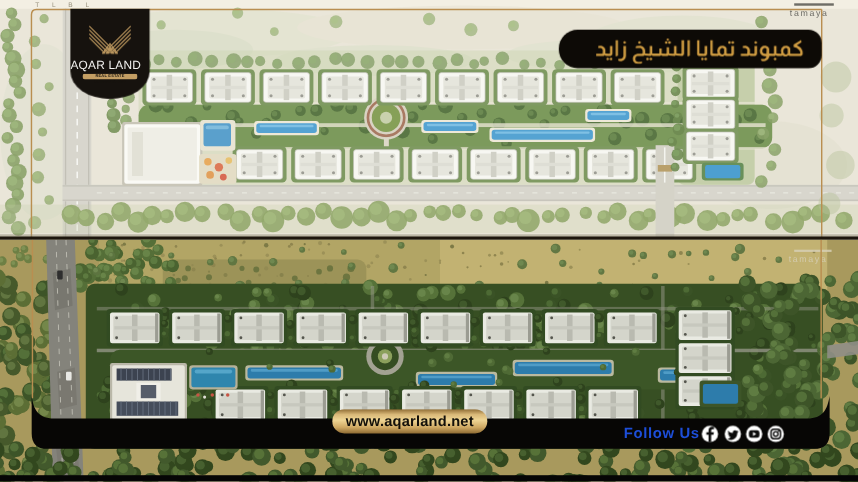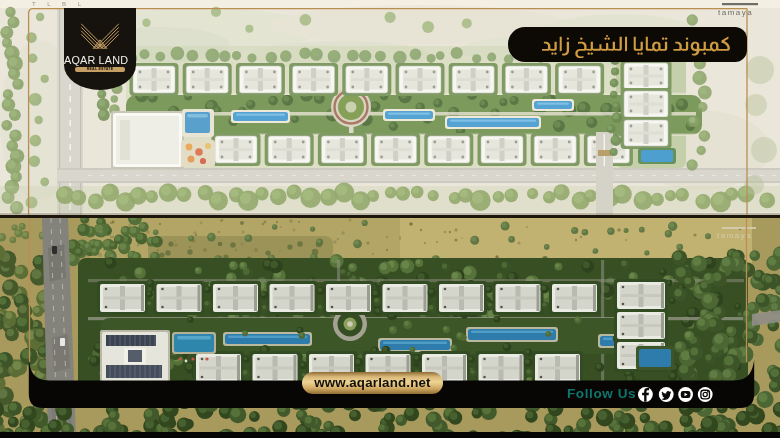--- a/index.html
+++ b/index.html
@@ -2847,21 +2847,21 @@
 <svg class="abs" style="left:542px;top:34.5px" width="188" height="23.5" viewBox="0 0 904 113" preserveAspectRatio="none">
 <path d="M780,84 776,88 776,91 780,95 784,95 788,91 788,88 784,84Z M477,84 473,87 473,92 477,95 481,95 484,92 484,87 481,84Z M462,84 459,87 460,94 466,95 470,91 470,88 466,84Z M237,84 233,88 233,91 237,95 241,95 245,91 245,88 241,84Z M222,84 219,87 219,92 222,95 226,95 230,92 230,87 226,84Z M63,84 59,87 59,92 63,95 67,95 70,92 70,87 67,84Z M48,84 45,87 46,94 52,95 56,91 56,88 52,84Z M130,33 119,33 119,76 116,84 110,89 96,90 96,94 99,98 110,99 120,95 126,89 128,85 130,76Z M641,33 641,41 650,41 655,43 659,47 661,51 660,67 632,67 632,76 665,76 670,72 674,76 696,76 701,72 703,67 703,33 692,33 692,65 690,67 672,66 672,49 669,42 662,35 654,32Z M9,33 9,41 18,41 23,43 27,47 29,51 28,67 0,67 0,76 33,76 38,72 42,76 64,76 69,72 71,67 71,33 60,33 60,65 58,67 40,66 40,49 37,42 30,35 22,32Z M695,12 692,15 692,20 695,23 699,23 703,20 703,16 699,12Z M595,12 591,16 591,19 595,23 599,23 603,19 603,16 599,12Z M580,12 577,15 577,20 580,23 585,23 588,20 588,15 585,12Z M318,12 315,15 315,20 318,23 323,23 326,20 326,15 323,12Z M304,12 300,16 300,19 304,23 308,23 312,19 312,17 310,13Z M187,12 183,16 183,19 187,23 191,23 195,19 195,16 191,12Z M122,12 119,15 120,22 126,23 130,19 130,16 126,12Z M499,8 499,70 502,74 506,76 533,76 536,73 543,78 553,79 558,77 562,73 567,76 595,76 600,72 602,67 602,33 591,33 591,65 589,67 572,67 570,65 570,44 569,41 565,36 556,32 542,33 533,40 529,52 531,64 530,67 510,66 509,64 509,8Z M548,41 554,41 559,46 559,66 553,70 549,70 542,64 540,58 541,48Z M441,8 441,70 442,72 448,76 478,76 483,72 485,67 485,33 474,33 474,65 472,67 452,66 451,64 451,8Z M409,8 399,8 399,78 404,78 409,74Z M384,8 373,8 373,65 371,67 351,66 351,33 340,33 340,65 338,67 319,66 318,38 308,38 308,65 306,67 286,66 286,44 276,44 276,64 275,66 245,66 245,33 234,33 234,65 232,67 214,66 214,52 212,45 208,39 203,35 195,32 177,33 173,35 173,43 181,41 191,41 196,43 201,48 203,53 203,65 201,67 180,67 169,71 163,77 160,85 161,97 163,101 170,108 181,112 194,112 200,107 201,102 184,103 176,100 173,97 171,92 172,83 176,78 181,76 207,76 212,72 214,74 238,76 243,72 247,76 279,76 285,72 288,76 312,76 317,72 319,74 344,76 349,72 351,74 377,76 382,72 384,67Z M95,8 85,8 85,78 90,78 95,74Z M896,7 863,26 863,37 877,41 889,53 892,61 892,65 890,67 850,67 848,65 848,44 847,41 843,36 834,32 820,33 811,40 807,52 809,64 808,67 788,66 788,33 777,33 777,65 775,67 756,66 756,45 752,37 742,32 732,32 726,34 719,40 715,51 716,62 719,68 724,73 731,76 744,79 744,81 738,88 733,90 720,90 720,93 725,99 739,98 750,92 755,84 757,76 781,76 786,72 790,76 811,76 814,73 817,76 824,79 834,78 840,73 845,76 896,76 902,71 903,68 903,59 901,52 895,42 890,37 877,29 894,19 897,16Z M826,41 832,41 837,46 837,66 831,70 827,70 820,64 818,58 819,48Z M734,41 740,41 745,46 744,67 732,66 727,60 726,57 727,48Z M311,0 308,3 308,7 311,10 317,9 317,1Z" fill="#cf9c42" fill-rule="evenodd"></path>
     </svg>
 
 <svg class="abs" style="left:0;top:352px" width="780" height="60" viewBox="0 0 780 60">
 <path d="M28.8 8 C30.5 21 35 28.2 49 28.5 L734 28.5 C748 28.2 752 21 754.2 8 L754.2 42 Q754.2 56 740 56 L43 56 Q28.8 56 28.8 42 Z" fill="#070605"></path>
 </svg>
 
 <div class="abs" style="left:302px;top:372px;width:141px;height:22px;border-radius:11px;background:linear-gradient(180deg,#8f6c34 0%,#d9b878 22%,#efd594 45%,#cfa963 75%,#8f6c34 100%);color:#13100a;font-size:13.3px;font-weight:bold;text-align:center;line-height:22.5px;letter-spacing:0.2px;">www.aqarland.net</div>
 
-<div class="abs" style="left:567px;top:386px;width:80px;color:#0f766e;font-size:13.5px;font-weight:bold;letter-spacing:0.6px;">Follow Us</div>
+<div class="abs" style="left:567px;top:386px;width:80px;color:#1d4ed8;font-size:13.5px;font-weight:bold;letter-spacing:0.6px;">Follow Us</div>
 
 <svg class="abs" style="left:636px;top:385px" width="80" height="19" viewBox="0 0 80 19">
 
 <g>
         <circle cx="9.4" cy="9.5" r="7.4" fill="#fff"></circle>
         <path d="M10.5 16.85 L10.5 10.3 L12.6 10.3 L12.95 7.85 L10.5 7.85 L10.5 6.5 C10.5 5.75 10.85 5.25 11.85 5.25 L13.05 5.25 L13.05 3.1 C12.75 3.05 11.9 3.0 11.2 3.0 C9.35 3.0 8.15 4.15 8.15 6.2 L8.15 7.85 L6.1 7.85 L6.1 10.3 L8.15 10.3 L8.15 16.85 Z" fill="#0b0b0b"></path>
       </g>
 
 <g transform="translate(22.8,2.2)">
         <circle cx="7.4" cy="7.3" r="7.4" fill="#fff"></circle>

